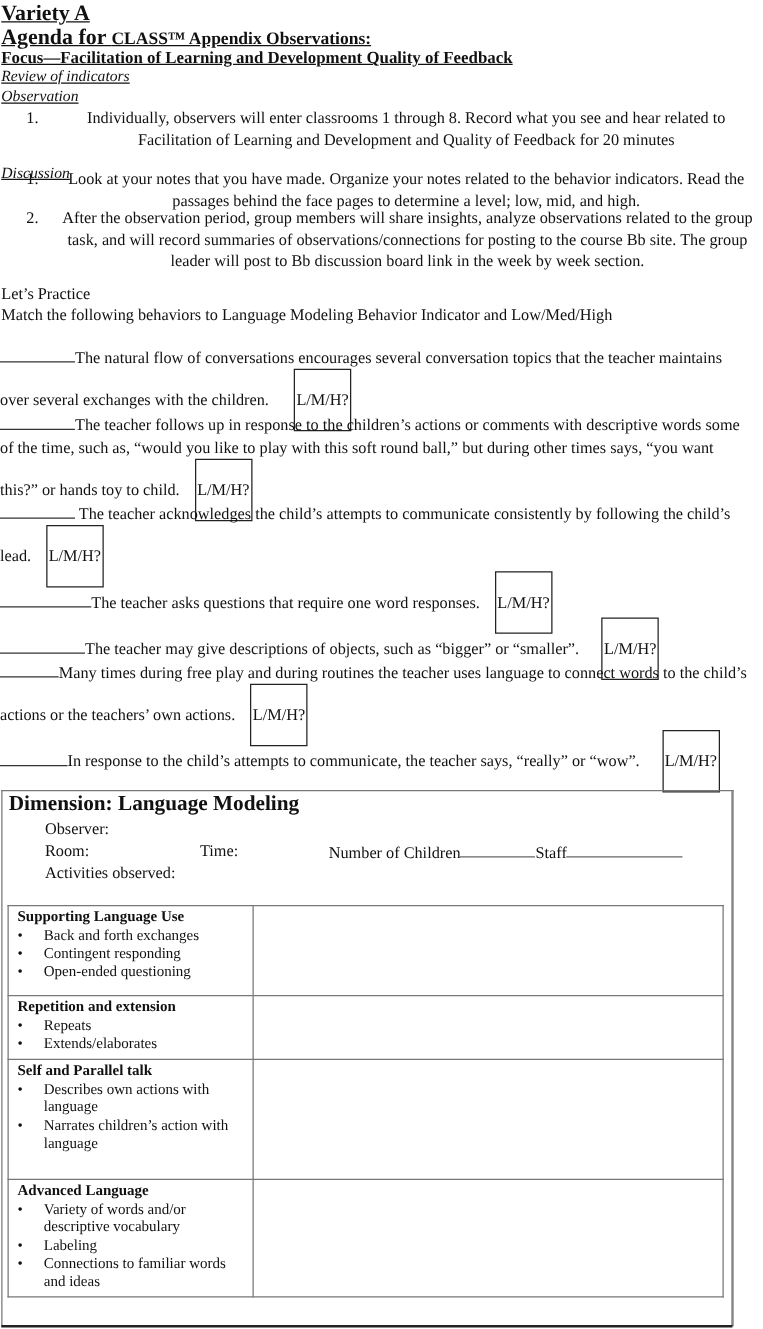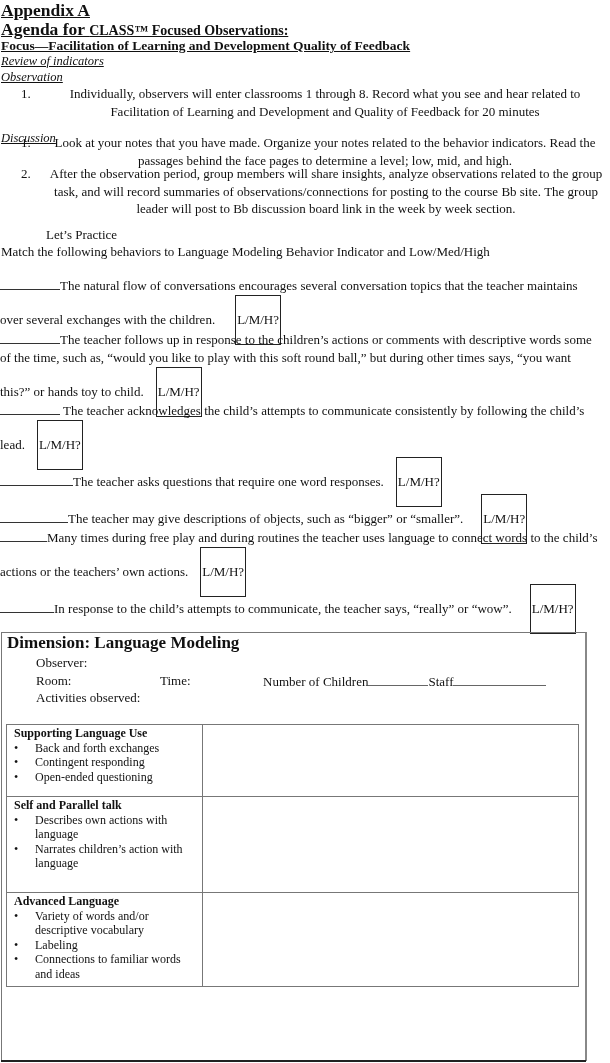--- a/index.html
+++ b/index.html
@@ -31,36 +31,36 @@
   table.lm td.left { width: 181px; line-height: 14.6px; }
   .cat-title { font-weight: bold; font-size: 12px; }
   ul.bul { list-style: none; margin: 0; padding: 0; }
   ul.bul li { position: relative; padding-left: 21px; }
   ul.bul li::before { content: "\2022"; position: absolute; left: 0; top: 0; }
   .bottom-line { position: absolute; left: 1px; top: 1060px; width: 585px; height: 2px; background: #222; }
 </style>
 </head>
 <body>
 
-<div class="abs h1" style="left:1px; top:1px;">Appendix A</div>
-<div class="abs h1" style="left:1px; top:20px;"><span>Agenda for </span><span class="small">CLASS™ Focused Observations:</span></div>
+<div class="abs h1" style="left:1px; top:1px;">Variety A</div>
+<div class="abs h1" style="left:1px; top:20px;"><span>Agenda for </span><span class="small">CLASS™ Appendix Observations:</span></div>
 <div class="abs h3" style="left:1px; top:38px;">Focus—Facilitation of Learning and Development Quality of Feedback</div>
 <div class="abs ital" style="left:1px; top:54px;text-decoration:underline;">Review of indicators</div>
 <div class="abs ital" style="left:1px; top:70px;text-decoration:underline;">Observation</div>
 
 <div class="ol-num" style="left:21px; top:86px;">1.</div>
 <div class="ol-text" style="left:45px; top:85px; width:560px;">Individually, observers will enter classrooms 1 through 8. Record what you see and hear related to Facilitation of Learning and Development and Quality of Feedback  for 20 minutes</div>
 
 <div class="abs ital" style="left:1px; top:131px;text-decoration:underline;">Discussion</div>
 <div class="ol-num" style="left:21px; top:135px;">1.</div>
 <div class="ol-text" style="left:45px; top:134px; width:560px;">Look at your notes that you have made. Organize your notes related to the behavior indicators.  Read the passages behind the face pages to determine a level; low, mid, and high.</div>
 <div class="ol-num" style="left:21px; top:166px;">2.</div>
 <div class="ol-text" style="left:45px; top:165px; width:562px;">After the observation period, group members will share insights, analyze observations related to the group task, and will record summaries of observations/connections for posting to the course Bb site. The group leader will post to Bb discussion board link in the week by week section.</div>
 
-<div class="abs para" style="left:1px; top:226px;padding-left:45px;">Let’s Practice</div>
+<div class="abs para" style="left:1px; top:226px;">Let’s Practice</div>
 <div class="abs para" style="left:1px; top:243px;">Match the following behaviors to Language Modeling Behavior Indicator and Low/Med/High</div>
 
 <div class="item" style="top:277px;">
   <span class="blank" style="width:60px;"></span><span>The natural flow of conversations encourages several conversation topics that the teacher maintains over several exchanges with the children.</span><span class="lmh" style="margin-left:20px;">L/M/H?</span>
 </div>
 <div class="item" style="top:331px;">
   <span class="blank" style="width:60px;"></span><span>The teacher follows up in response to the children’s actions or comments with descriptive words some of the time, such as, “would you like to play with this soft round ball,” but during other times says, “you want this?” or hands toy to child.</span><span class="lmh">L/M/H?</span>
 </div>
 <div class="item" style="top:402px;">
   <span class="blank" style="width:60px;"></span><span> The teacher acknowledges the child’s attempts to communicate consistently by following the child’s lead.</span><span class="lmh">L/M/H?</span>
@@ -94,20 +94,30 @@
     <td class="left">
       <div class="cat-title">Supporting Language Use</div>
       <ul class="bul">
         <li>Back and forth exchanges</li>
         <li>Contingent responding</li>
         <li>Open-ended questioning</li>
       </ul>
     </td>
     <td></td>
   </tr>
+  <tr style="height:51px;">
+    <td class="left">
+      <div class="cat-title">Repetition and extension</div>
+      <ul class="bul">
+        <li>Repeats</li>
+        <li>Extends/elaborates</li>
+      </ul>
+    </td>
+    <td></td>
+  </tr>
   <tr style="height:96px;">
     <td class="left">
       <div class="cat-title">Self and Parallel talk</div>
       <ul class="bul">
         <li>Describes own actions with language</li>
         <li>Narrates children’s action with language</li>
       </ul>
     </td>
     <td></td>
   </tr>

